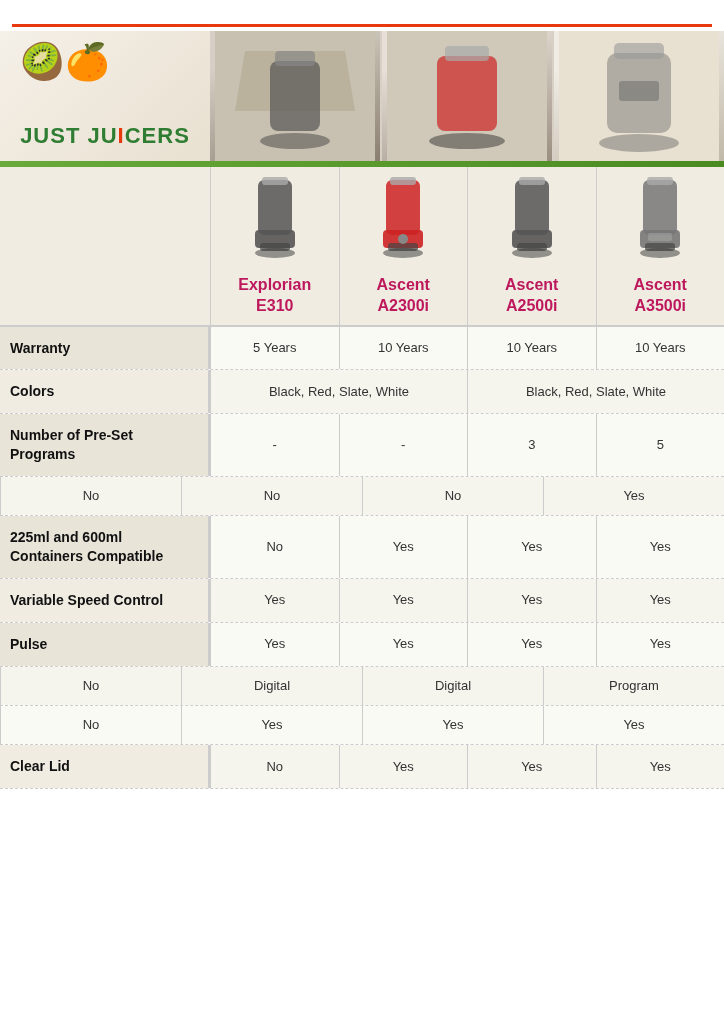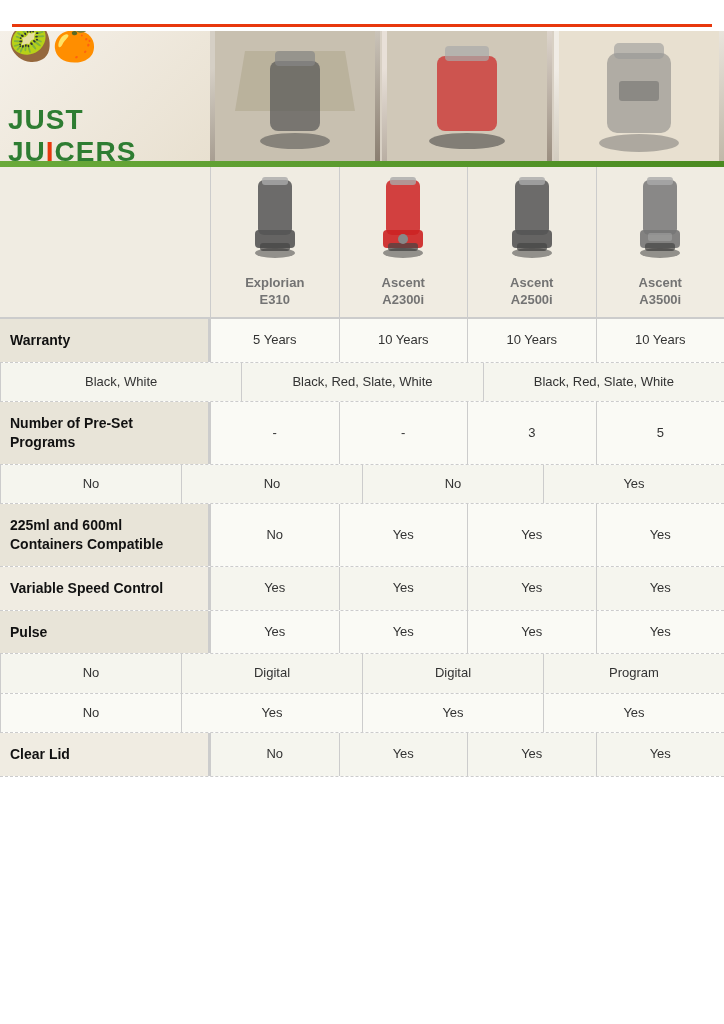--- a/index.html
+++ b/index.html
@@ -98,22 +98,22 @@
     }
     .product-header .product-image {
       height: 100px;
       display: flex;
       align-items: center;
       justify-content: center;
       font-size: 48px;
     }
     .product-header .product-name {
       font-weight: 900;
-      font-size: 13px;
-      color: #737373;
+      font-size: 16px;
+      color: #be185d;
       line-height: 1.3;
     }
 
     
     .comparison-table {
       width: 100%;
     }
     .table-row {
       display: flex;
       border-bottom: 1px dashed #ccc;
@@ -174,21 +174,21 @@
 <body>
 
 <div class="header">
   <div class="chart-title"></div>
 </div>
 
 <div class="hero-banner">
   <div class="hero-left">
     <div class="logo-container">
       <div class="logo-icon">🥝🍊</div>
-      <div style="font-size:28px; font-weight:900; color:#2e7d32; letter-spacing:1px;margin-top:43px;">
+      <div style="font-size:22px; font-weight:900; color:#2e7d32; letter-spacing:1px;margin-top:43px;">
         <span>JUST JU<span style="color:#e8380d">I</span>CERS</span>
       </div>
     </div>
   </div>
   <div class="hero-photos">
     <div class="hero-photo hero-photo-1">
       <svg width="100%" height="100%" viewBox="0 0 160 130" xmlns="http://www.w3.org/2000/svg">
         <rect width="160" height="130" fill="#c8c0b0"></rect>
         <polygon points="30,20 130,20 140,80 20,80" fill="#b0a890" opacity="0.6"></polygon>
         <rect x="55" y="30" width="50" height="70" rx="8" fill="#555" opacity="0.7"></rect>
@@ -284,22 +284,22 @@
 <div class="table-row">
       <div class="feature-cell">Warranty</div>
       <div class="value-cells">
         <div class="value-cell">5 Years</div>
         <div class="value-cell">10 Years</div>
         <div class="value-cell">10 Years</div>
         <div class="value-cell">10 Years</div>
       </div>
     </div>
     <div class="table-row">
-      <div class="value-cells">
-        <div class="value-cell">Black, White</div>
+      <div class="feature-cell">Colors</div>
+      <div class="value-cells">
         <div class="value-cell">Black, Red, Slate, White</div>
         <div class="value-cell">Black, Red, Slate, White</div>
       </div>
     </div>
     <div class="table-row">
       <div class="feature-cell">Number of Pre-Set Programs</div>
       <div class="value-cells">
         <div class="value-cell">-</div>
         <div class="value-cell">-</div>
         <div class="value-cell">3</div>

